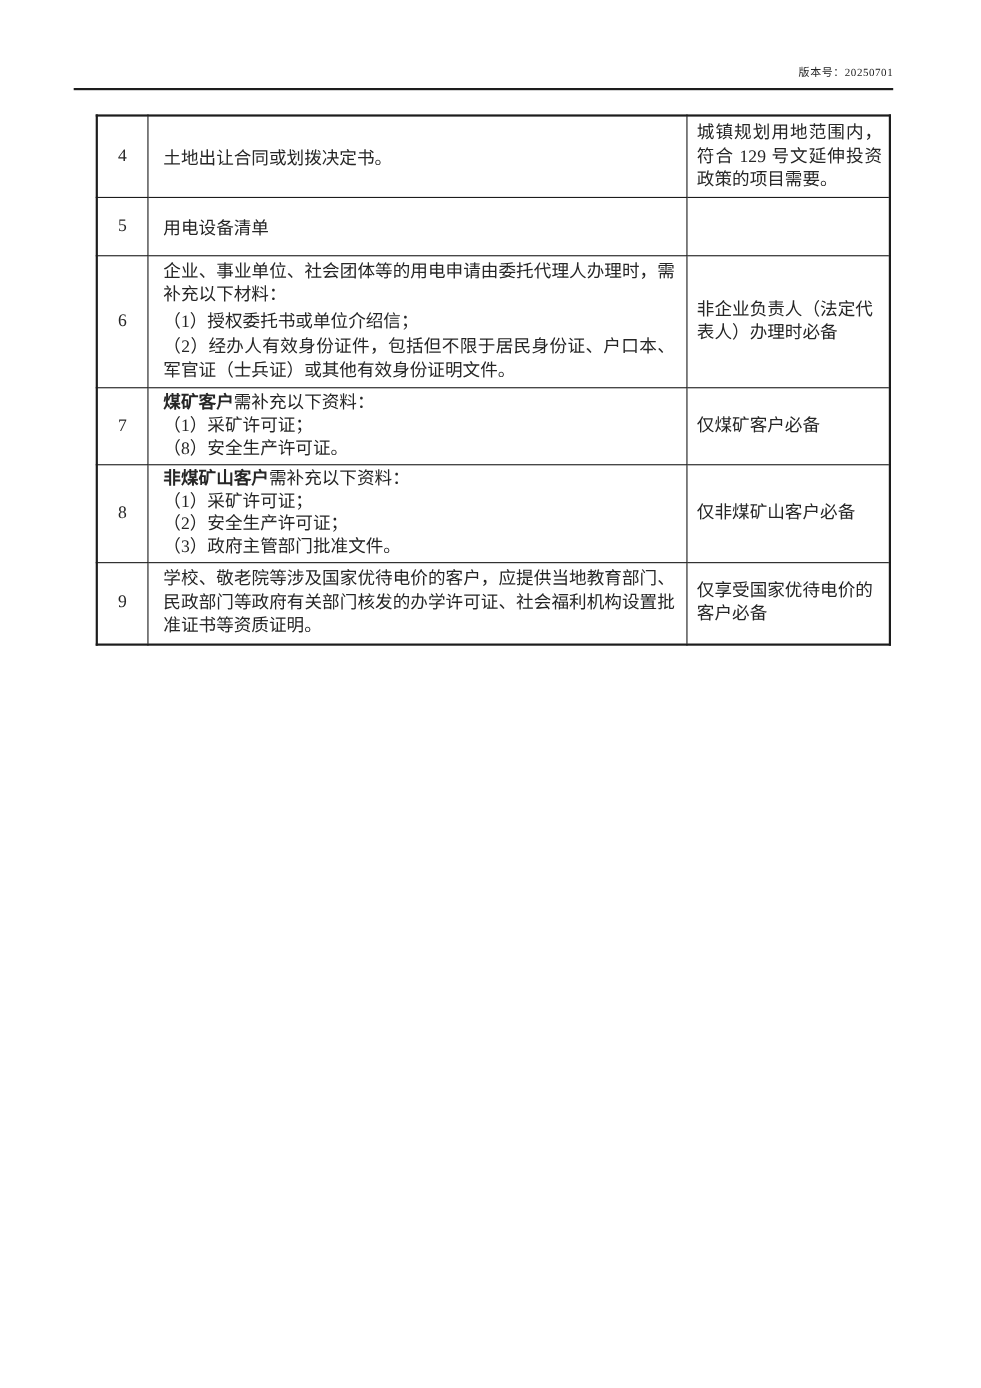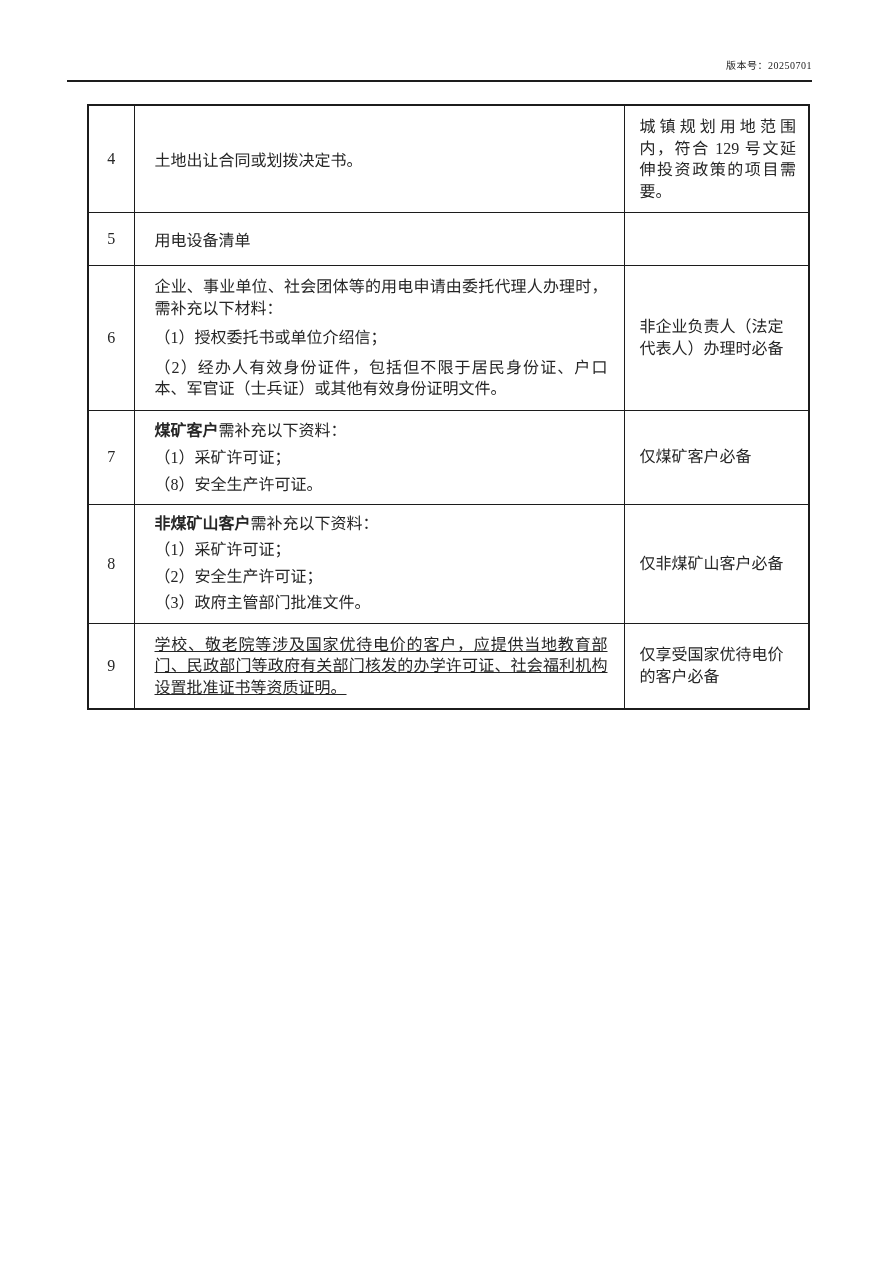--- a/index.html
+++ b/index.html
@@ -55,37 +55,37 @@
     padding: 0;
   }
   td.content {
     text-align: justify;
     padding: 2px 8px 2px 12px;
   }
   td.remark {
     padding: 2px 4px 2px 7px;
     line-height: 21.5px;
   }
-  td.content p, td.remark p { margin: 8px; }
+  td.content p, td.remark p { margin: 2px; }
   .lead {
     font-family: Liberation Sans, sans-serif;
     font-weight: bold;
   }
   
   tr.r4 { height: 65px; }
   tr.r5 { height: 53px; }
   tr.r6 { height: 110px; }
   tr.r7 { height: 59px; }
   tr.r8 { height: 76px; }
   tr.r9 { height: 67px; }
   tr.r4 td.content, tr.r5 td.content { text-align: left; }
   tr.r6 td.content { line-height: 21.5px; }
   tr.r7 td.content { line-height: 19px; }
   tr.r8 td.content { line-height: 18.5px; }
-  tr.r9 td.content { line-height: 21.5px; text-decoration: underline; }
+  tr.r9 td.content { line-height: 21.5px; }
   tr.r4 td.remark { text-align: justify; }
   .note {
     position: absolute;
     top: 550px;
     left: 85px;
     width: 730px;
     font-family: "Liberation Sans", "DejaVu Sans", sans-serif;
     font-weight: bold;
     font-size: 17px;
     color: #111111;

